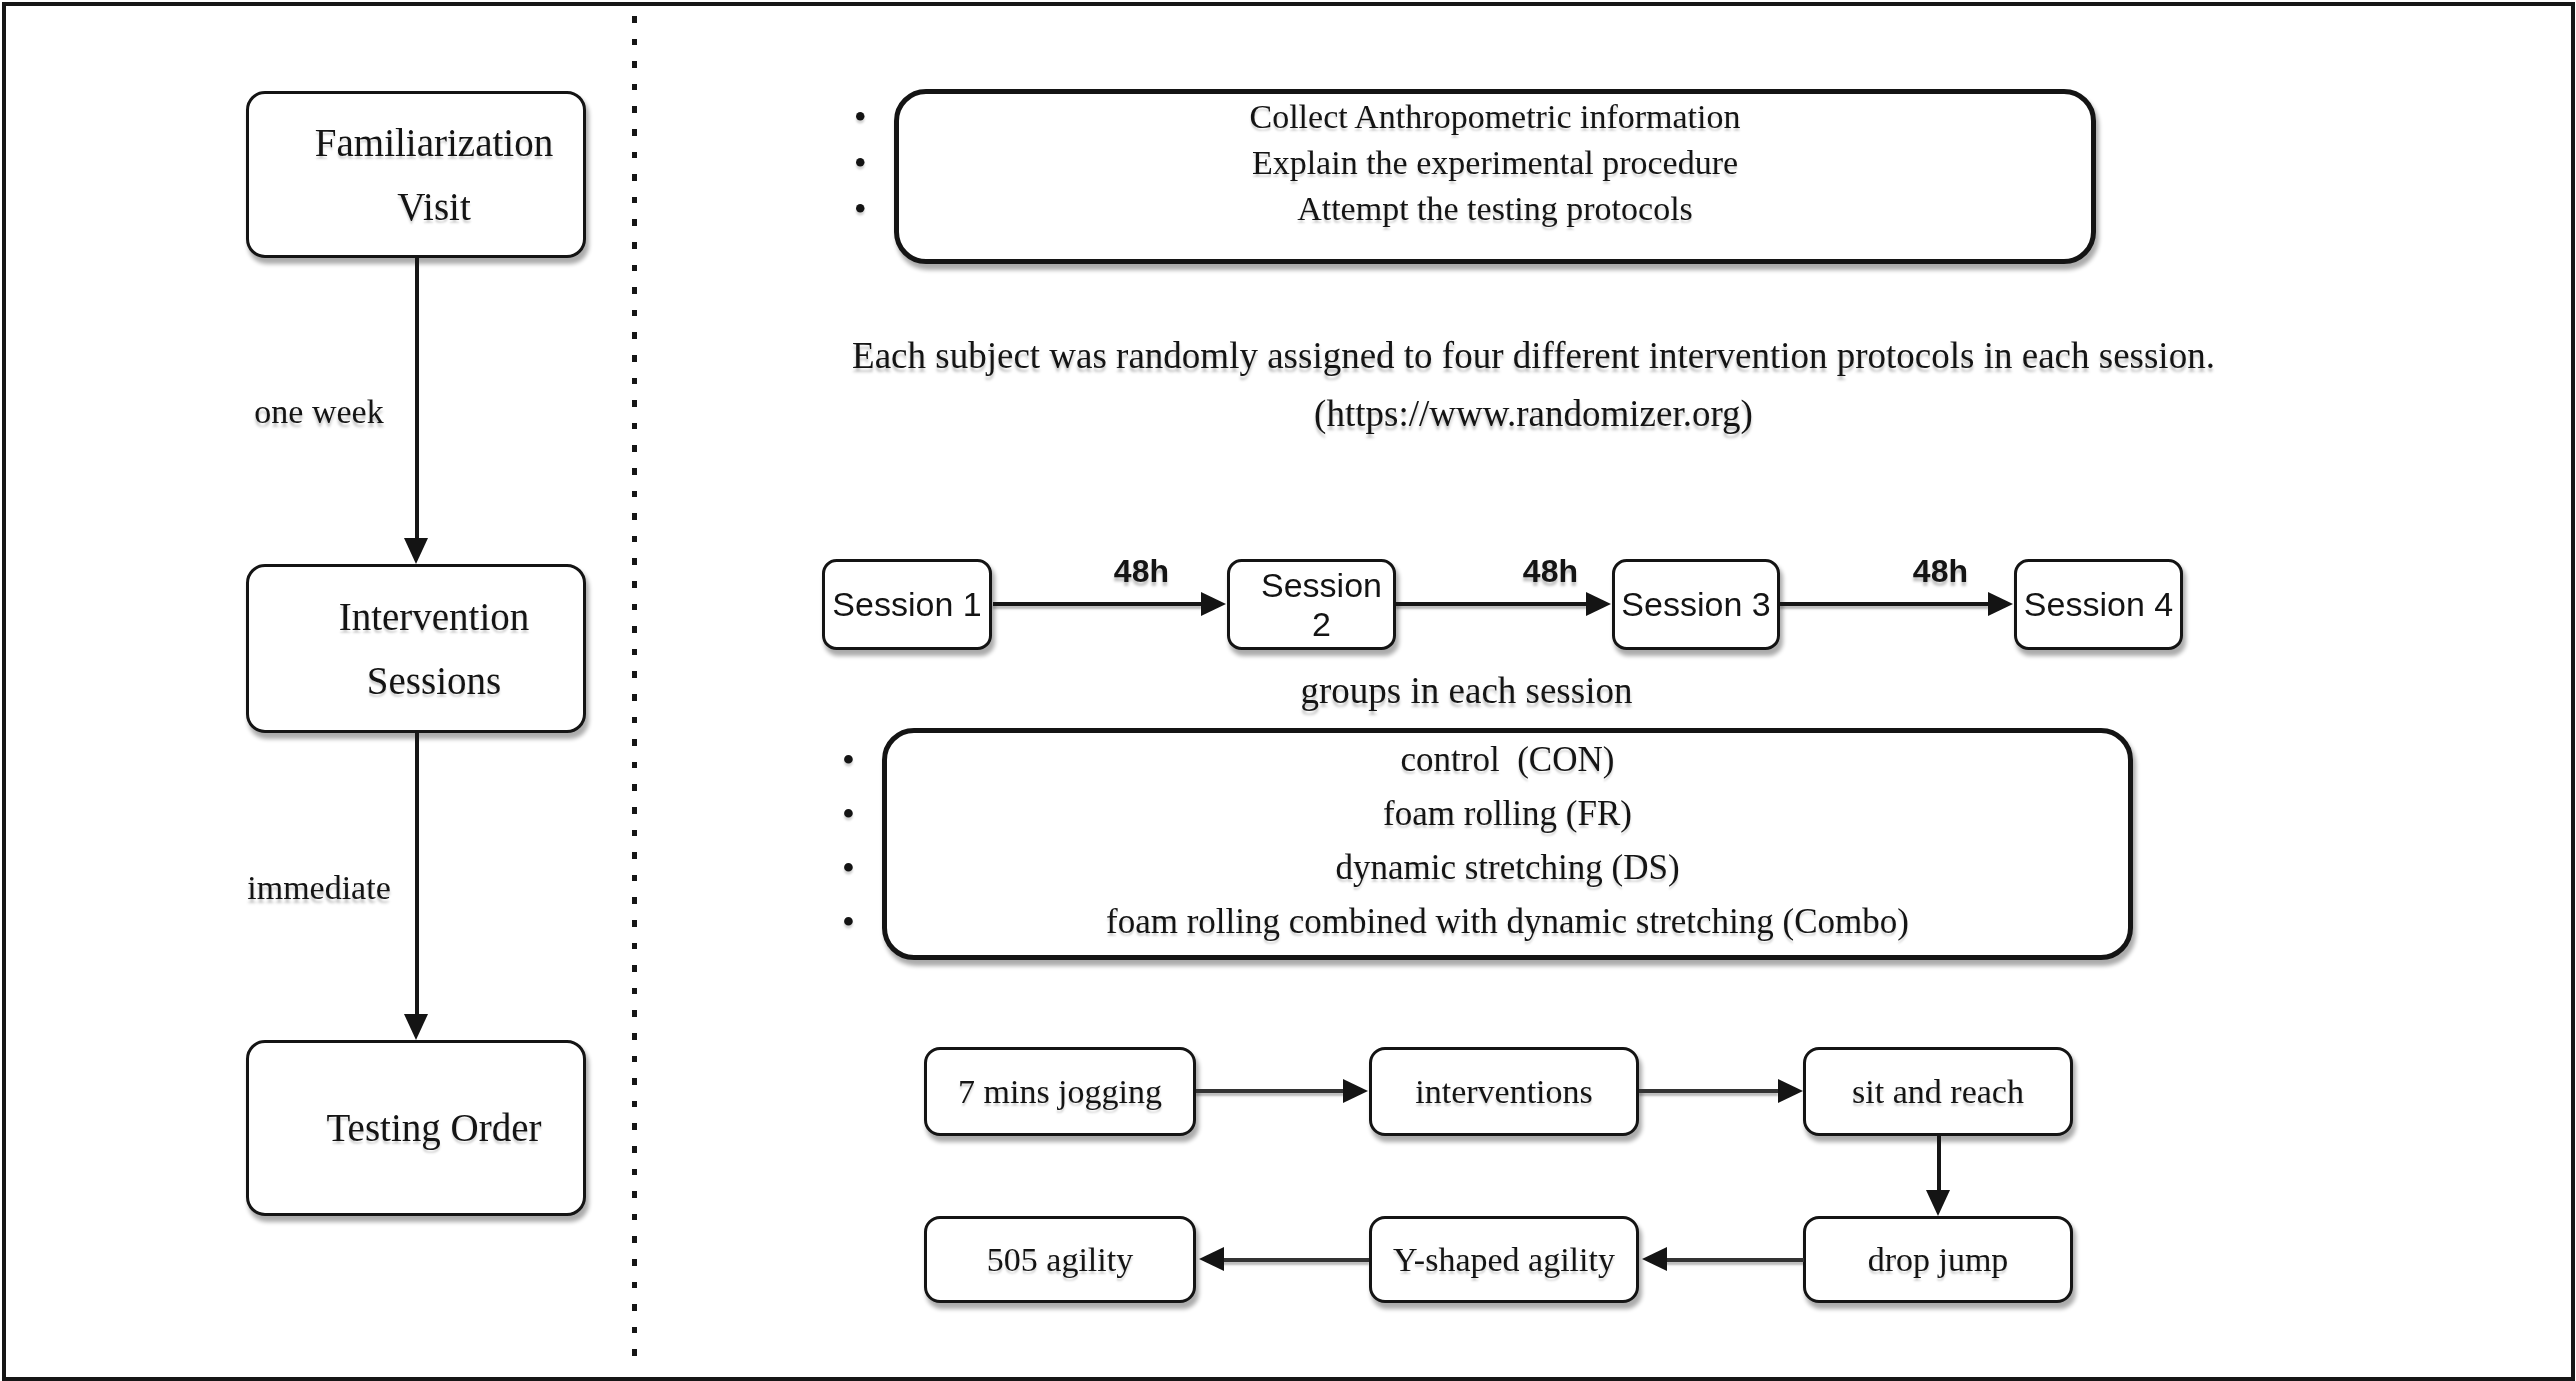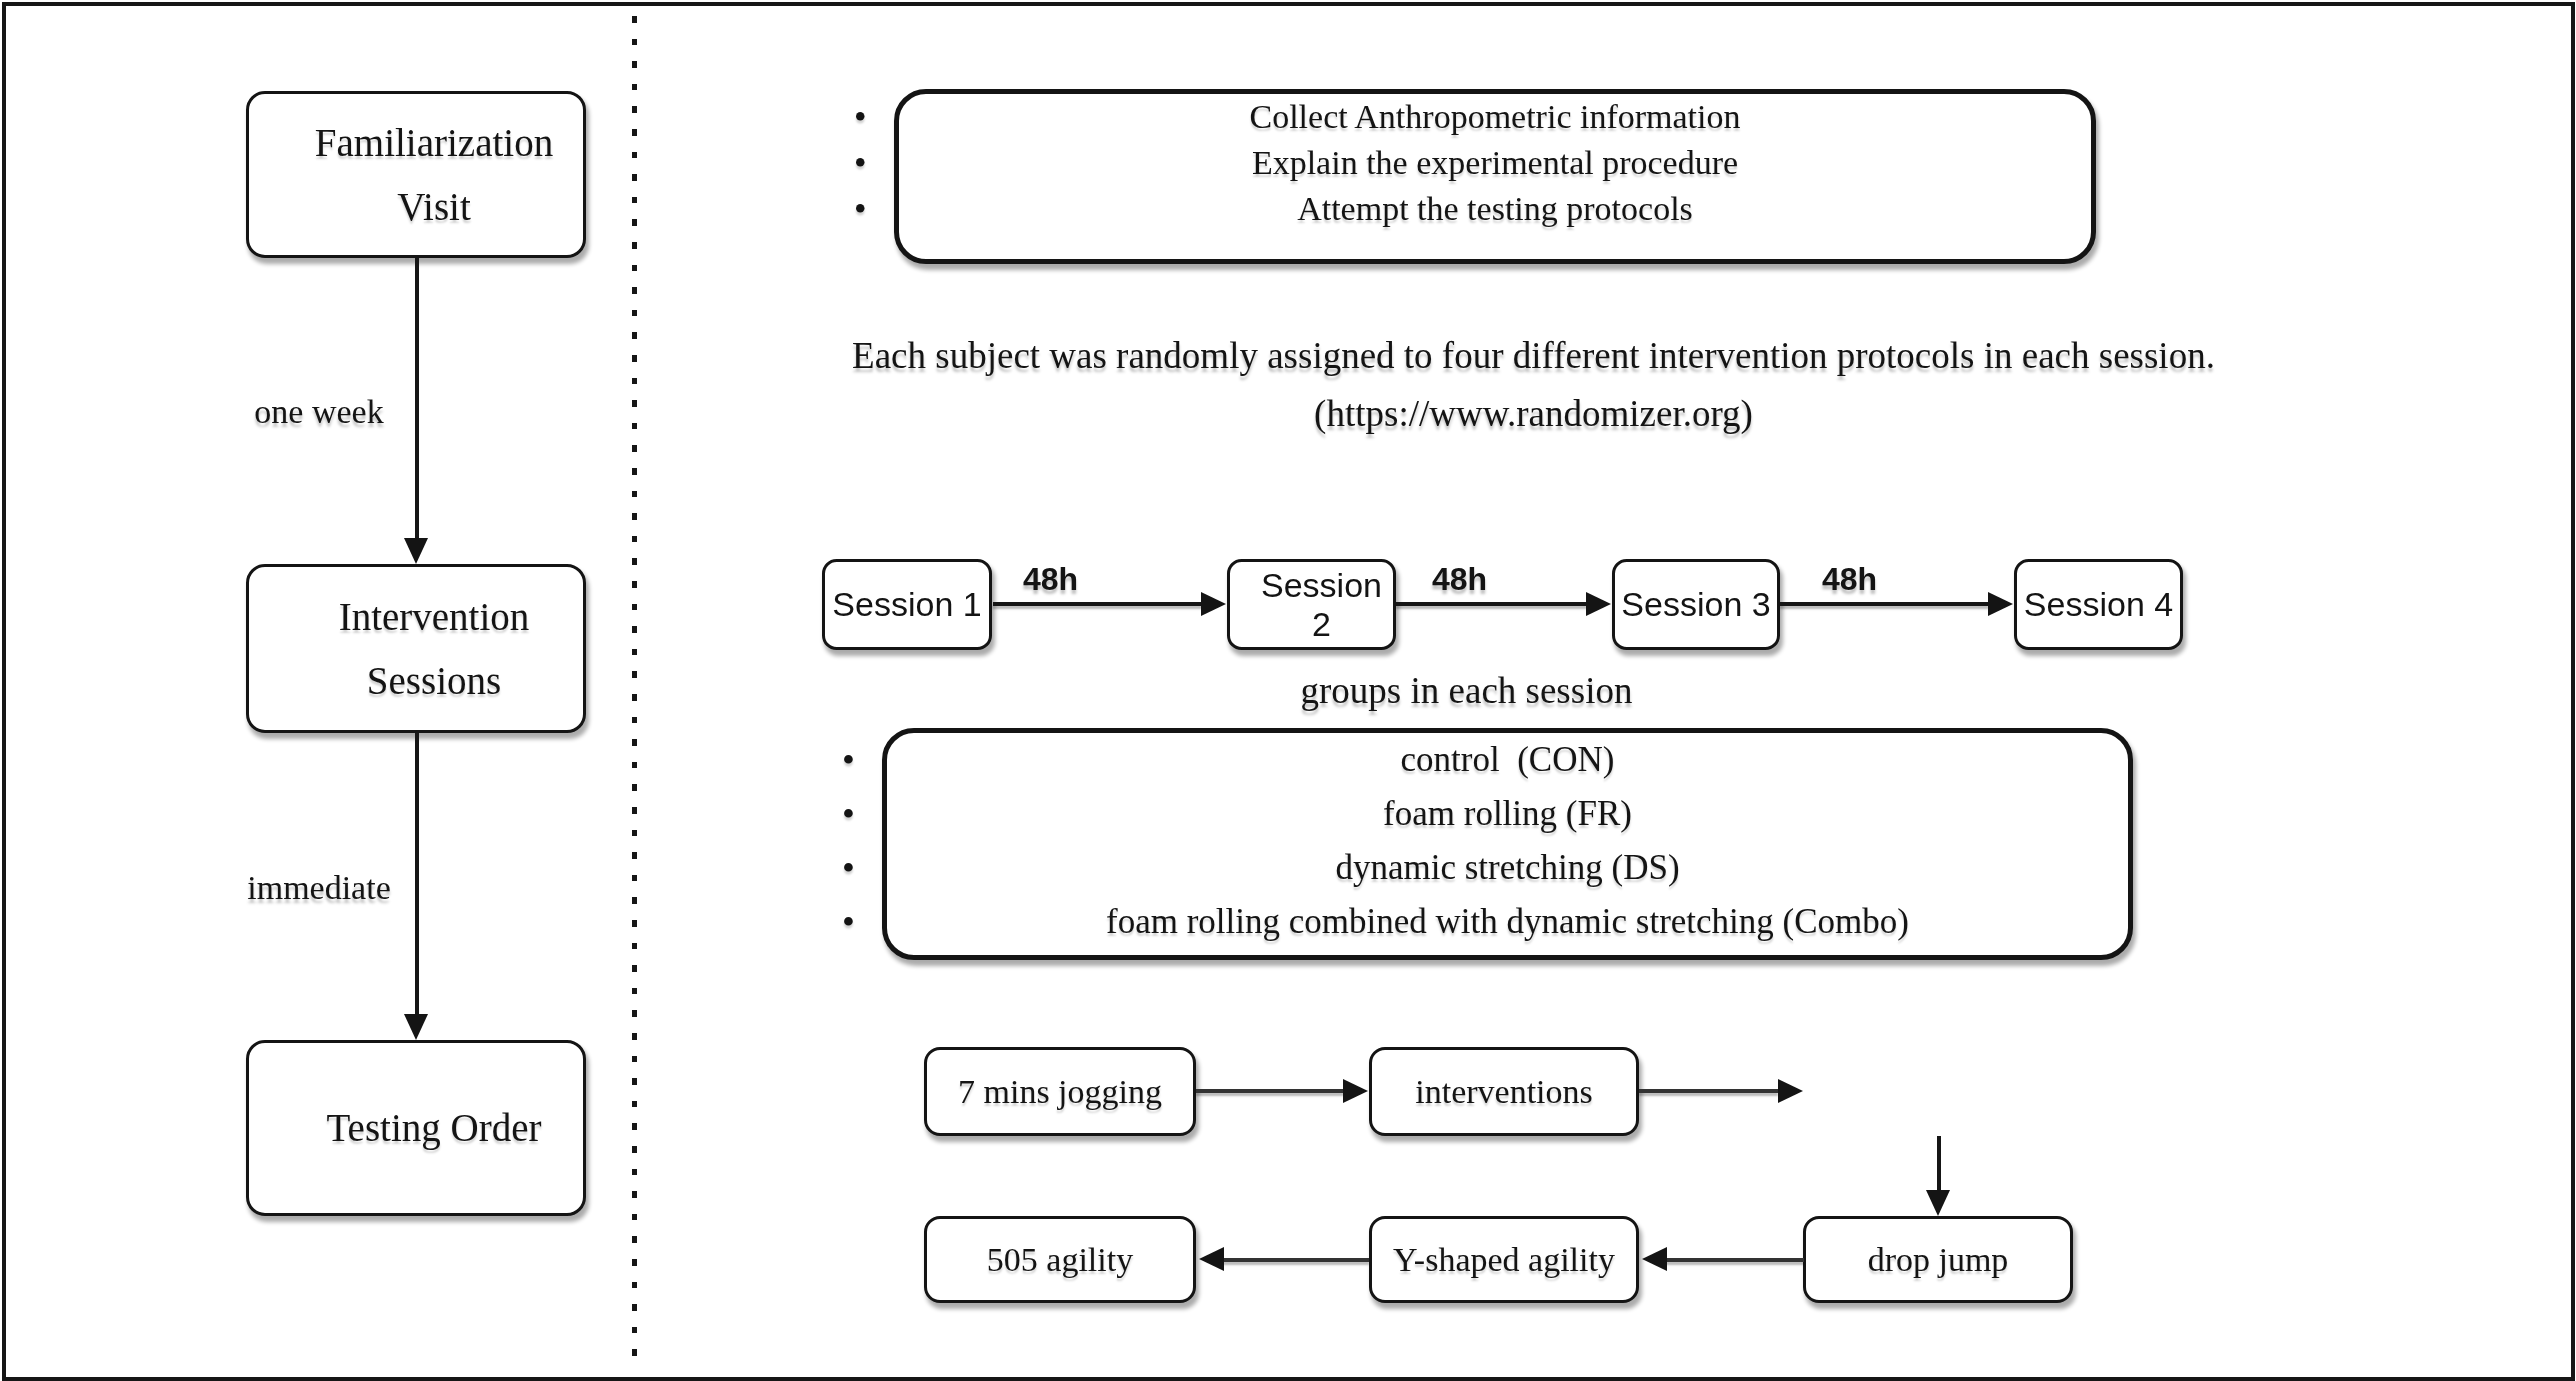--- a/index.html
+++ b/index.html
@@ -25,22 +25,22 @@
   ul.blist{margin:0;padding:0;list-style:none;width:100%;box-sizing:border-box;}
   ul.blist li{white-space:pre-wrap;position:relative;}
   ul.blist li::before{content:"\2022";position:absolute;left:-45px;font-size:1.05em;}
   .tasks{padding:16px 0 0 139px;font-size:34px;line-height:46px;}
   .groups{padding:13px 0 0 131px;font-size:35px;line-height:54px;}
   
   .floatlbl{position:absolute;font-size:34px;text-align:center;}
   .notewrap{position:absolute;left:650px;top:327px;width:1767px;text-align:center;
             font-size:37px;line-height:58px;}
   .caption{position:absolute;left:882px;top:669px;width:1169px;text-align:center;font-size:37px;}
-  .gap48{position:absolute;width:146px;text-align:left;
-         font-family:"Liberation Sans","DejaVu Sans",sans-serif;font-weight:700;font-size:32px;margin-top:8px;}
+  .gap48{position:absolute;width:146px;text-align:right;
+         font-family:"Liberation Sans","DejaVu Sans",sans-serif;font-weight:700;font-size:32px;}
   
   .hline{position:absolute;height:3.7px;background:#161616;box-shadow:0 2.9px 2.2px rgba(0,0,0,0.28);}
   .hline.gray{background:#333333;}
   .vline{position:absolute;width:3.7px;background:#161616;}
   .head{position:absolute;width:0;height:0;border-style:solid;border-color:transparent;}
   .head.right{border-top-width:12.4px;border-bottom-width:12.4px;border-left:25.6px solid #141414;}
   .head.left{border-top-width:12.4px;border-bottom-width:12.4px;border-right:25.6px solid #141414;}
   .head.down{border-left-width:12.4px;border-right-width:12.4px;border-top:26px solid #141414;}
 </style>
 </head>
@@ -121,20 +121,23 @@
       <li class="softshadow">foam rolling combined with dynamic stretching (Combo)</li>
     </ul>
   </div>
 
   <div class="node flowbox" style="left:924px;top:1047px;width:272px;height:89px;">
     <span class="softshadow">7 mins jogging</span>
   </div>
   <div class="node flowbox" style="left:1369px;top:1047px;width:270px;height:89px;">
     <span class="softshadow">interventions</span>
   </div>
+  <div class="node flowbox" style="left:1803px;top:1047px;width:270px;height:89px;">
+    <span class="softshadow">sit and reach</span>
+  </div>
 
   <div class="hline gray" style="left:1196px;top:1089px;width:148px;"></div>
   <div class="head right" style="left:1343px;top:1079px;"></div>
 
   <div class="hline gray" style="left:1639px;top:1089px;width:139px;"></div>
   <div class="head right" style="left:1778px;top:1079px;"></div>
 
   <div class="vline" style="left:1937px;top:1136px;height:56px;"></div>
   <div class="head down" style="left:1926px;top:1190px;"></div>
 

